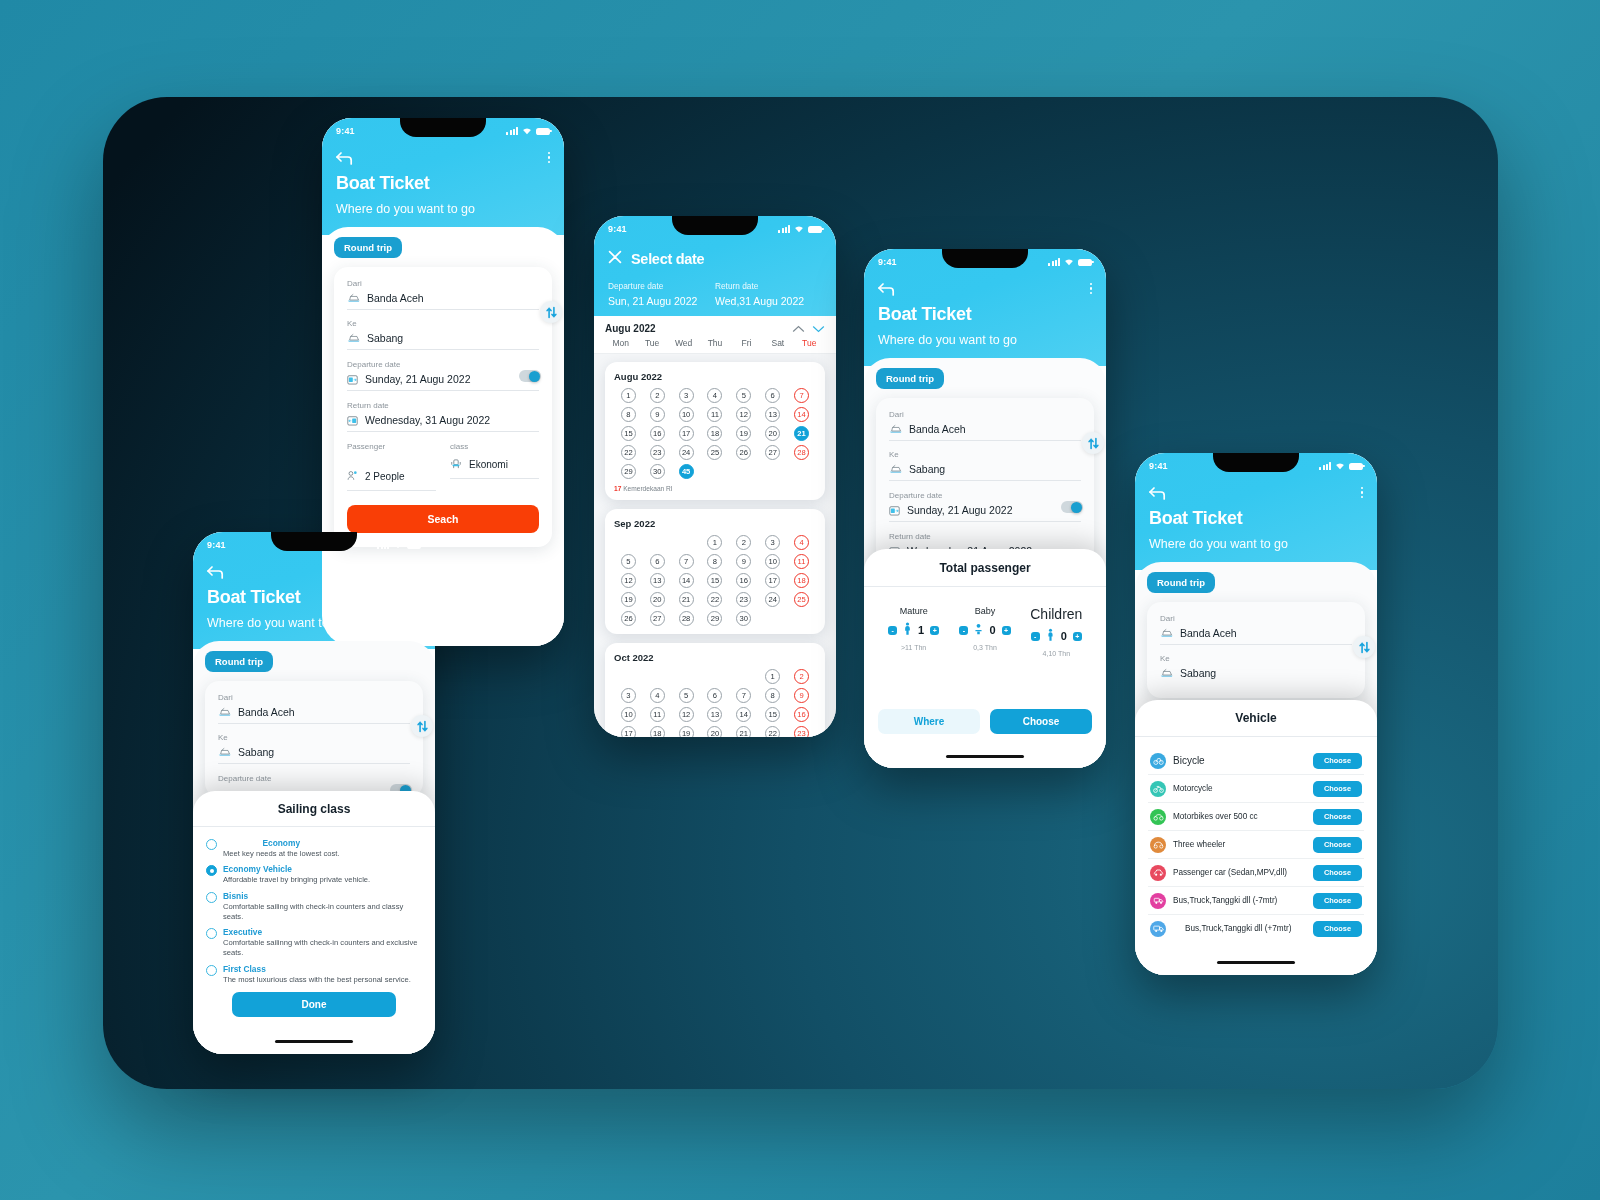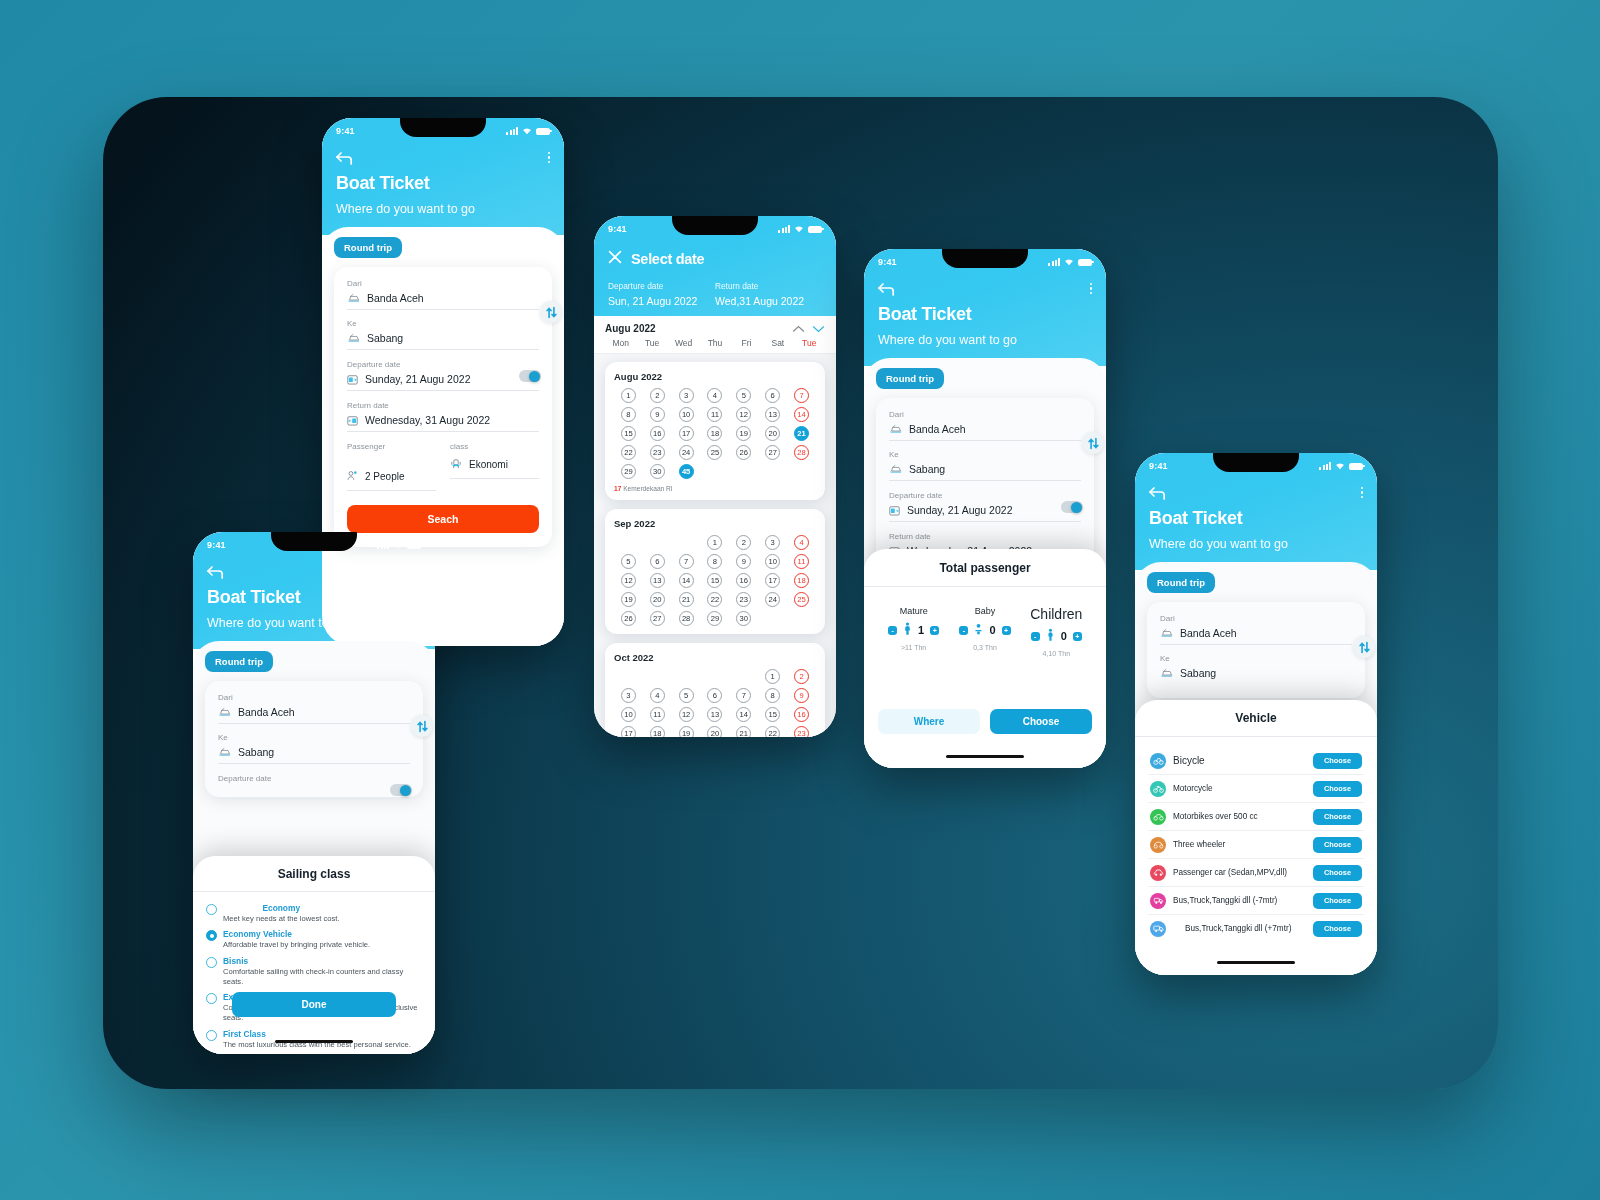--- a/index.html
+++ b/index.html
@@ -894,21 +894,21 @@
                 <path d="M9.6 1.6v9.8M9.6 11.4l2.1-2.3M9.6 11.4 7.5 9.1" stroke="#16a3dd" stroke-width="1.7" fill="none" stroke-linecap="round" stroke-linejoin="round"></path>
               </svg>
           </div>
           <div class="fld-label" style="font-size:8px; margin-top:10px;">Departure date</div>
           <div class="toggle" style="width:22px;height:12px; right:11px; top:103px; padding:1.4px;">
               <i style="width:11px;height:11px;"></i>
             </div>
         </div>
       </div>
 
-      <div class="modal" style="height:198px; padding:11px 13px 0;">
+      <div class="modal" style="height:263px; padding:11px 13px 0;">
         <div class="modal-title" style="font-size:12px;">Sailing class</div>
         <div class="modal-rule" style="margin:10px -13px 0;"></div>
         <div id="class-host" style="margin-top:11px; display:flex; flex-direction:column; gap:5px;">
             <div class="cls-item" style="gap: 6px;">
               <span class="radio" style="width: 11px; height: 11px; margin-top: 1px;"></span>
               <div>
                 <div class="cls-name" style="font-size: 8.4px; text-align: center;">Economy</div>
                 <div class="cls-desc" style="font-size: 7.6px; line-height: 1.35; margin-top: 1px;">Meet  key  needs  at the  lowest  cost.</div>
               </div>
             </div>

